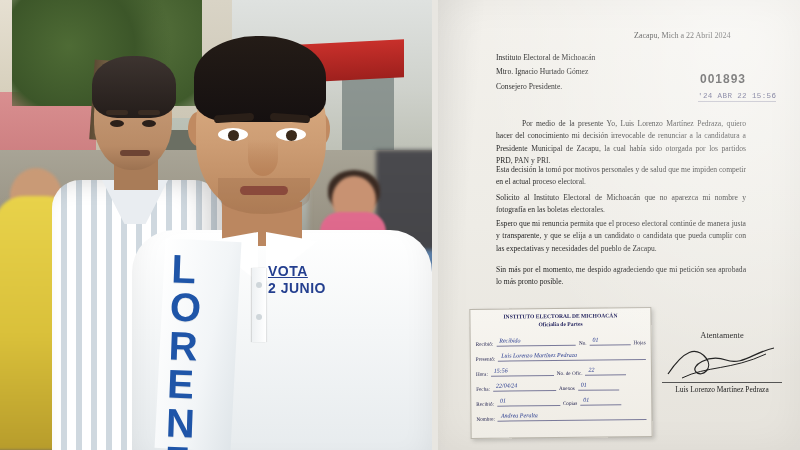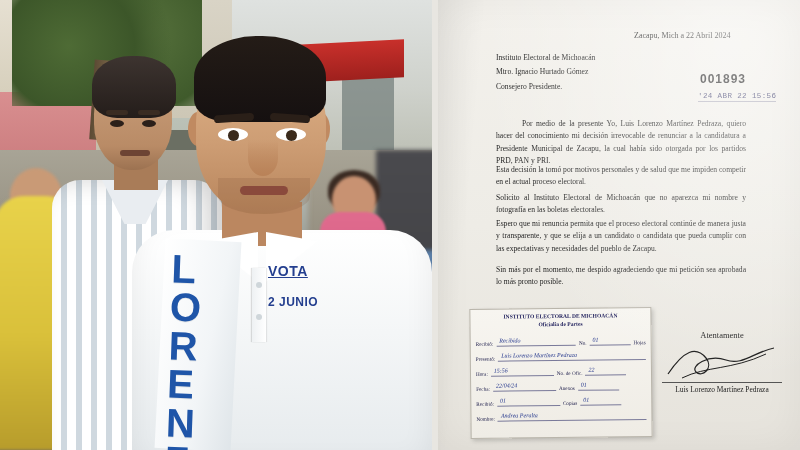--- a/index.html
+++ b/index.html
@@ -226,21 +226,21 @@
     background:#cfd6da;
   }
 
   
   .vota {
     position:absolute; left: 268px; top: 264px;
     color:#243f8f; font-weight:bold; line-height:1;
     text-align:left;
   }
   .vota .v1 { font-size: 14px; letter-spacing: .5px; text-decoration: underline; }
-  .vota .v2 { font-size: 12px; letter-spacing: .5px; margin-top: 18px; }
+  .vota .v2 { font-size: 14px; letter-spacing: .5px; margin-top: 3px; }
   .pan-logo {
     position:absolute; left: 316px; top: 258px; width: 38px; height: 38px;
     border-radius: 50%;
     background: #1b63b5;
     color:#ffffff; font-weight:bold; font-size: 13px;
     display:flex; align-items:center; justify-content:center;
     box-shadow: 0 0 0 3px #ffffff inset;
     letter-spacing: .5px;
   }
 

